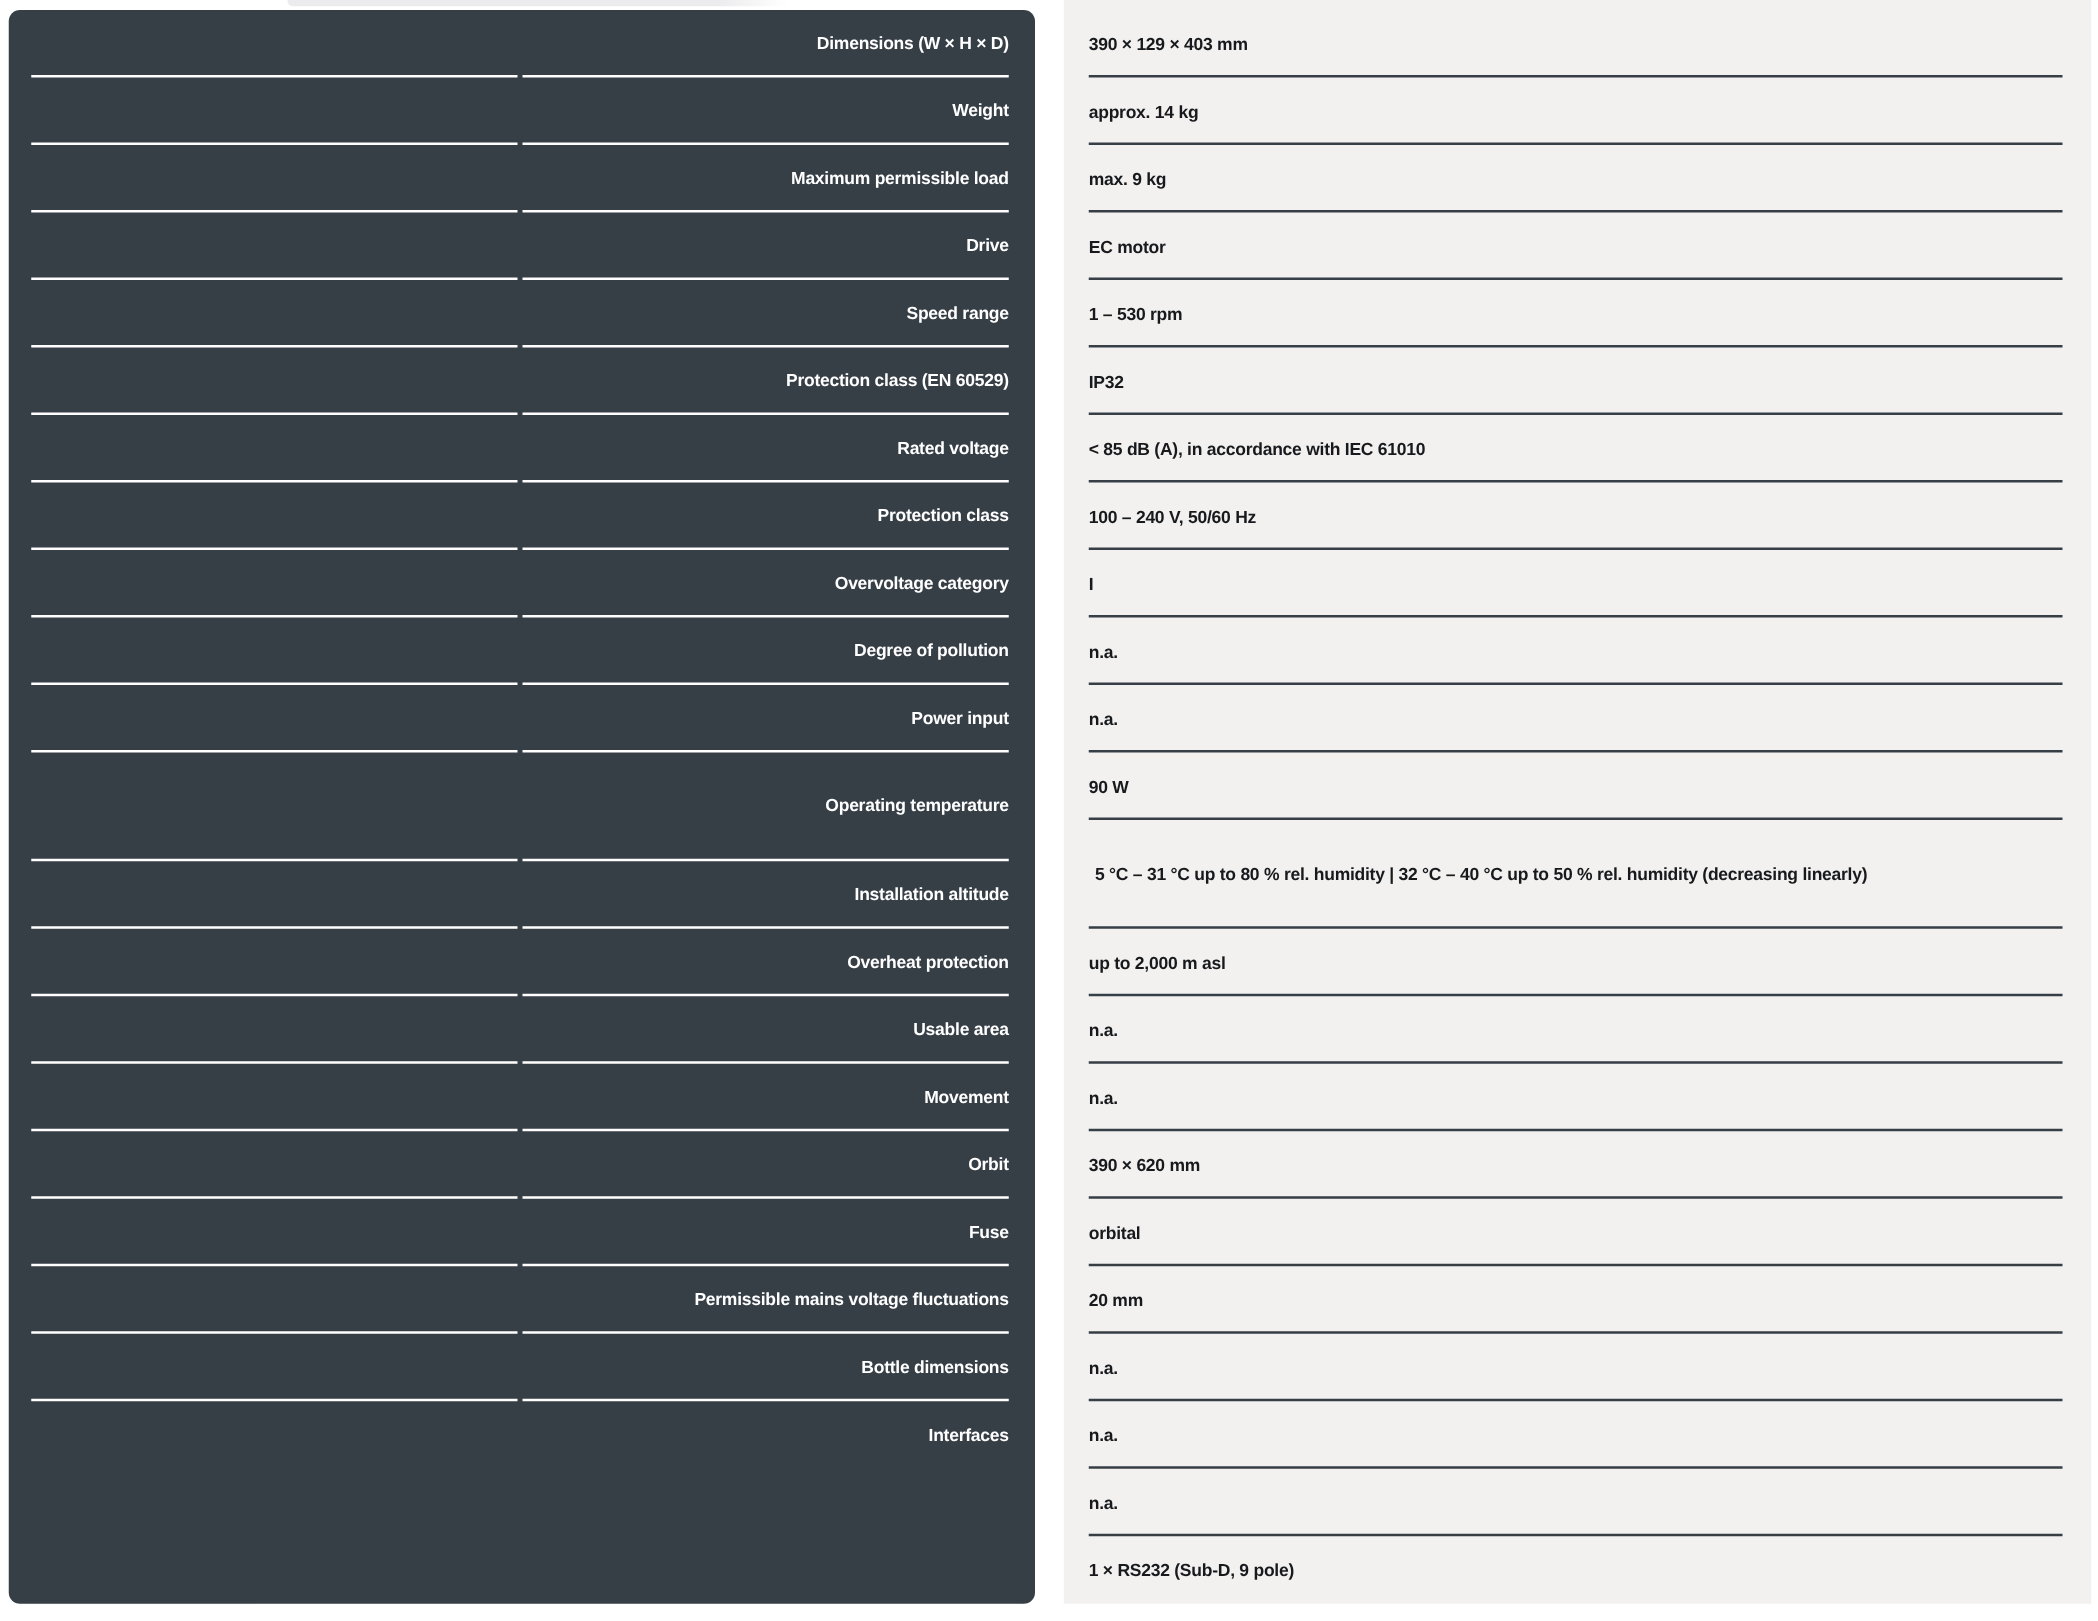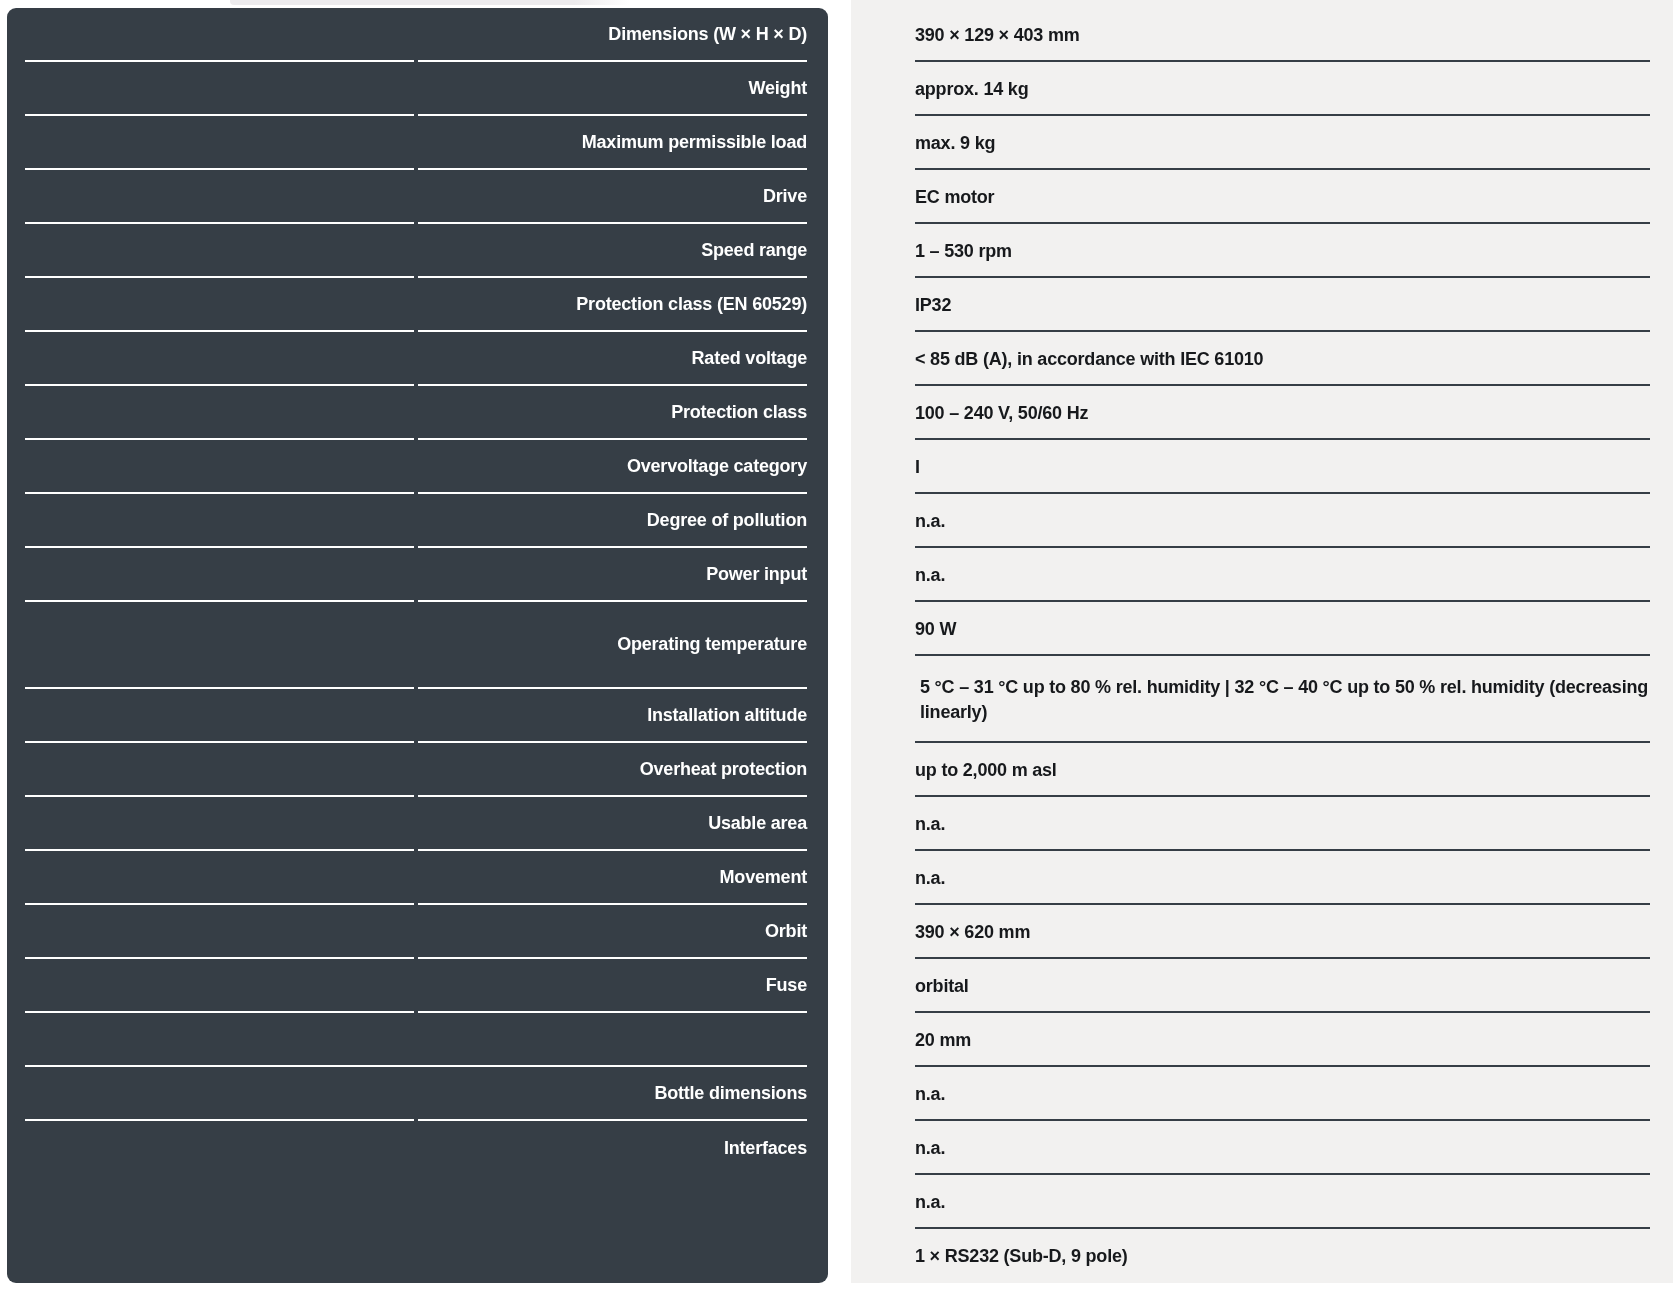--- a/index.html
+++ b/index.html
@@ -3,21 +3,21 @@
 <meta charset="utf-8">
 <style>
   html,body{margin:0;padding:0;background:#ffffff;}
   .page{
     position:relative;
     width:1678px;height:1297px;
     background:#ffffff;
     overflow:hidden;
     font-family:"Liberation Sans", sans-serif;
     font-weight:700;
-    font-size:18px;
+    font-size:14px;
     letter-spacing:-0.2px;
   }
   
   .artifact{
     position:absolute;left:230px;top:0;width:400px;height:5px;
     background:linear-gradient(to right,#ecebed 0 86%,rgba(236,235,237,0) 100%);
     border-bottom-left-radius:4px;
   }
   .labels-panel{
     position:absolute;left:7px;top:8px;width:821px;height:1275px;
@@ -53,21 +53,20 @@
   .lcell.right{justify-content:flex-end;text-align:right;}
   .lrow.last .lcell{border-bottom:none;}
   .vrow{
     position:relative;
     display:flex;
     align-items:center;
     height:54px;
     padding:0 23px 0 20px;
     box-sizing:border-box;
     line-height:25px;
-    margin-left:44px;
   }
   .vrow.tall{height:87px;padding-left:25px;}
   .vrow::after{
     content:"";
     position:absolute;
     left:20px;right:23px;bottom:0;height:2px;
     background:var(--divider-on-light,#363e46);
   }
   .vrow.last::after{display:none;}
 </style>
@@ -144,20 +143,21 @@
       <div class="lrow">
         <span class="lcell left"></span>
         <span class="lcell right">Orbit</span>
       </div>
       <div class="lrow">
         <span class="lcell left"></span>
         <span class="lcell right">Fuse</span>
       </div>
       <div class="lrow">
         <span class="lcell left"></span>
+        <span class="lcell right">Permissible mains voltage fluctuations</span>
       </div>
       <div class="lrow">
         <span class="lcell left"></span>
         <span class="lcell right">Bottle dimensions</span>
       </div>
       <div class="lrow last">
         <span class="lcell left"></span>
         <span class="lcell right">Interfaces</span>
       </div>
     </div>

